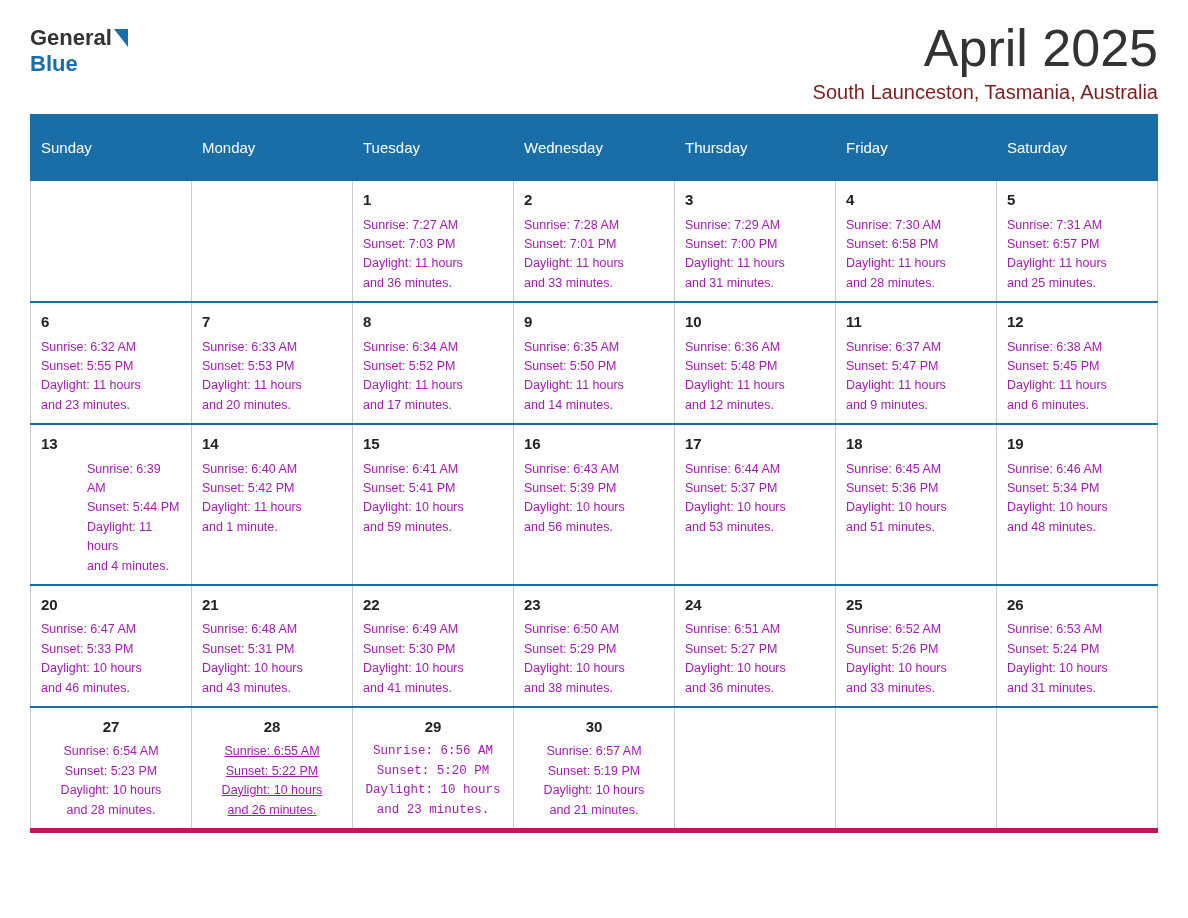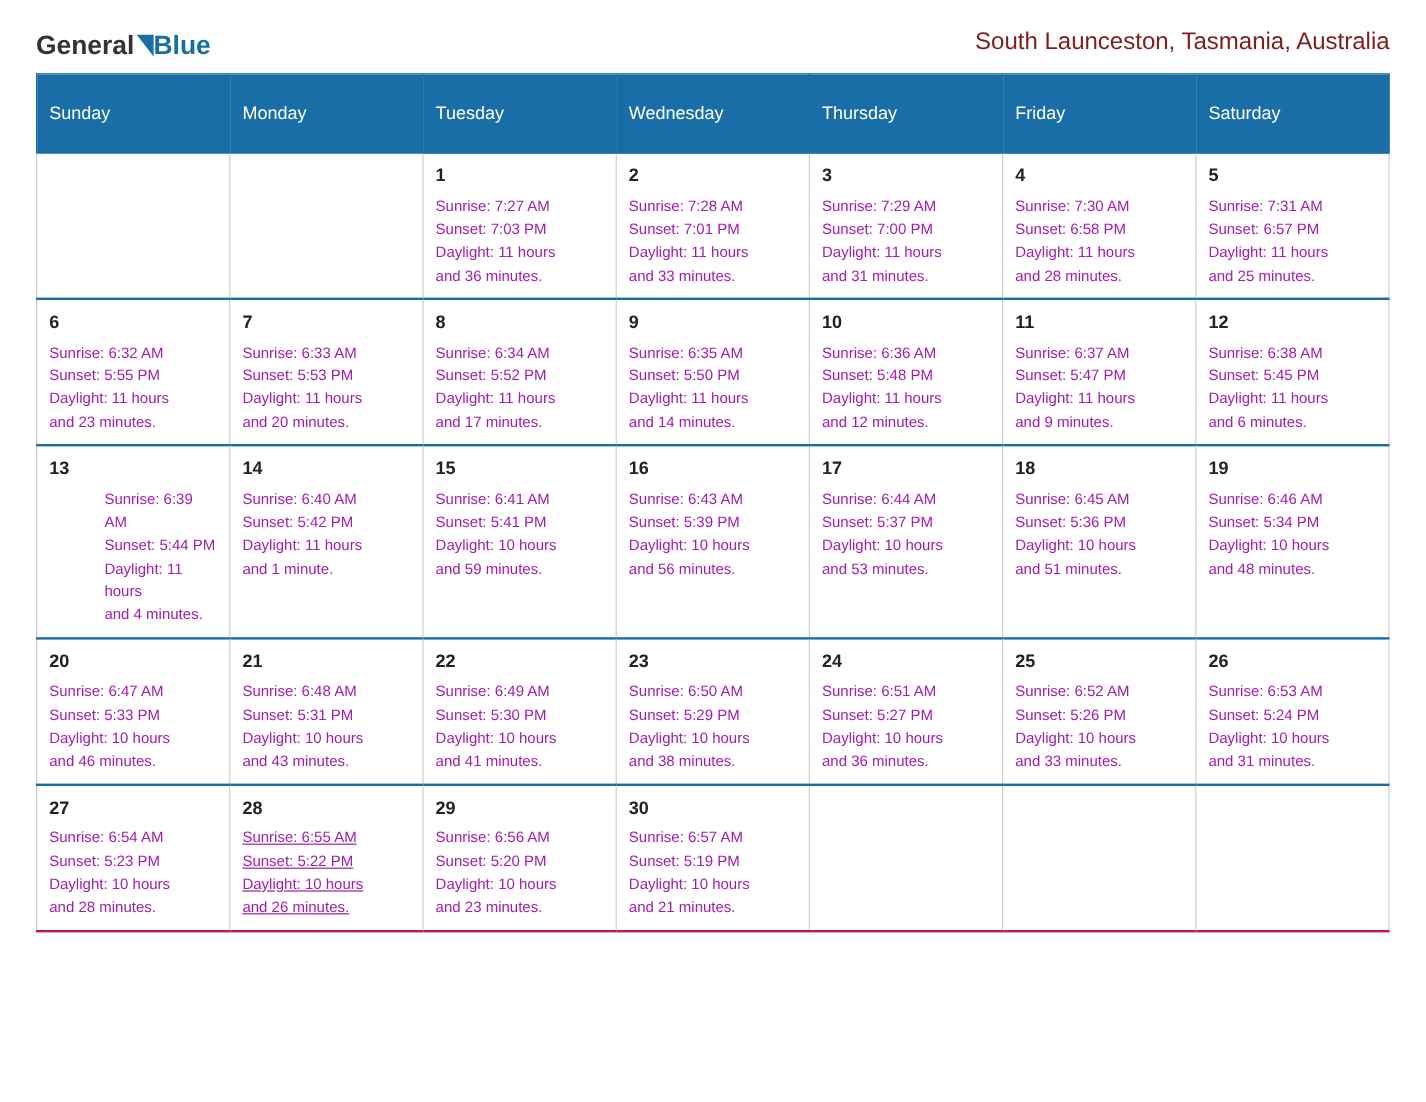--- a/index.html
+++ b/index.html
@@ -12,20 +12,21 @@
       padding: 20px 30px;
     }
     .header {
       display: flex;
       justify-content: space-between;
       align-items: flex-start;
       margin-bottom: 10px;
     }
     .logo {
       display: flex;
+      flex-direction: column;
       align-items: flex-start;
       padding-top: 5px;
     }
     .logo-text {
       display: flex;
       align-items: center;
       font-size: 22px;
       font-weight: bold;
       color: #333;
     }
@@ -98,37 +99,39 @@
       font-size: 12.5px;
       line-height: 1.55;
     }
     .empty-cell {
       background: #fff;
     }
     .calendar-table tr td {
       border-bottom: 2px solid #1a6ea8;
     }
     .calendar-table tr:last-child td {
-      border-bottom: 2px solid #be185d;
+      border-bottom: 5px solid #be185d;
+      text-align: center;
     }
   </style>
 </head>
 <body>
 
 <div class="header">
   <div class="logo">
     <div class="logo-text">
       <span class="logo-general">General</span>
         <span class="logo-arrow"></span>
     </div>
     <div class="logo-line2">
       <span class="logo-blue">Blue</span>
     </div>
   </div>
   <div class="title-section">
+    <div class="month-title">April 2025</div>
     <div class="location-title">South Launceston, Tasmania, Australia</div>
   </div>
 </div>
 
 <table class="calendar-table">
   <thead>
     <tr>
     <th>Sunday</th>
         <th>Monday</th>
         <th>Tuesday</th>
@@ -341,21 +344,21 @@
         </td>
         <td>
           <div class="day-number">28</div>
           <div class="day-info" style="white-space: pre-line; text-decoration: underline;">Sunrise: 6:55 AM
 Sunset: 5:22 PM
 Daylight: 10 hours
 and 26 minutes.</div>
         </td>
         <td>
           <div class="day-number">29</div>
-          <div class="day-info" style="white-space: pre-line;">Sunrise: 6:56 AM
+          <div class="day-info" style="white-space: pre-line; font-family: Liberation Mono, monospace;">Sunrise: 6:56 AM
 Sunset: 5:20 PM
 Daylight: 10 hours
 and 23 minutes.</div>
         </td>
         <td>
           <div class="day-number">30</div>
           <div class="day-info" style="white-space: pre-line;">Sunrise: 6:57 AM
 Sunset: 5:19 PM
 Daylight: 10 hours
 and 21 minutes.</div>

